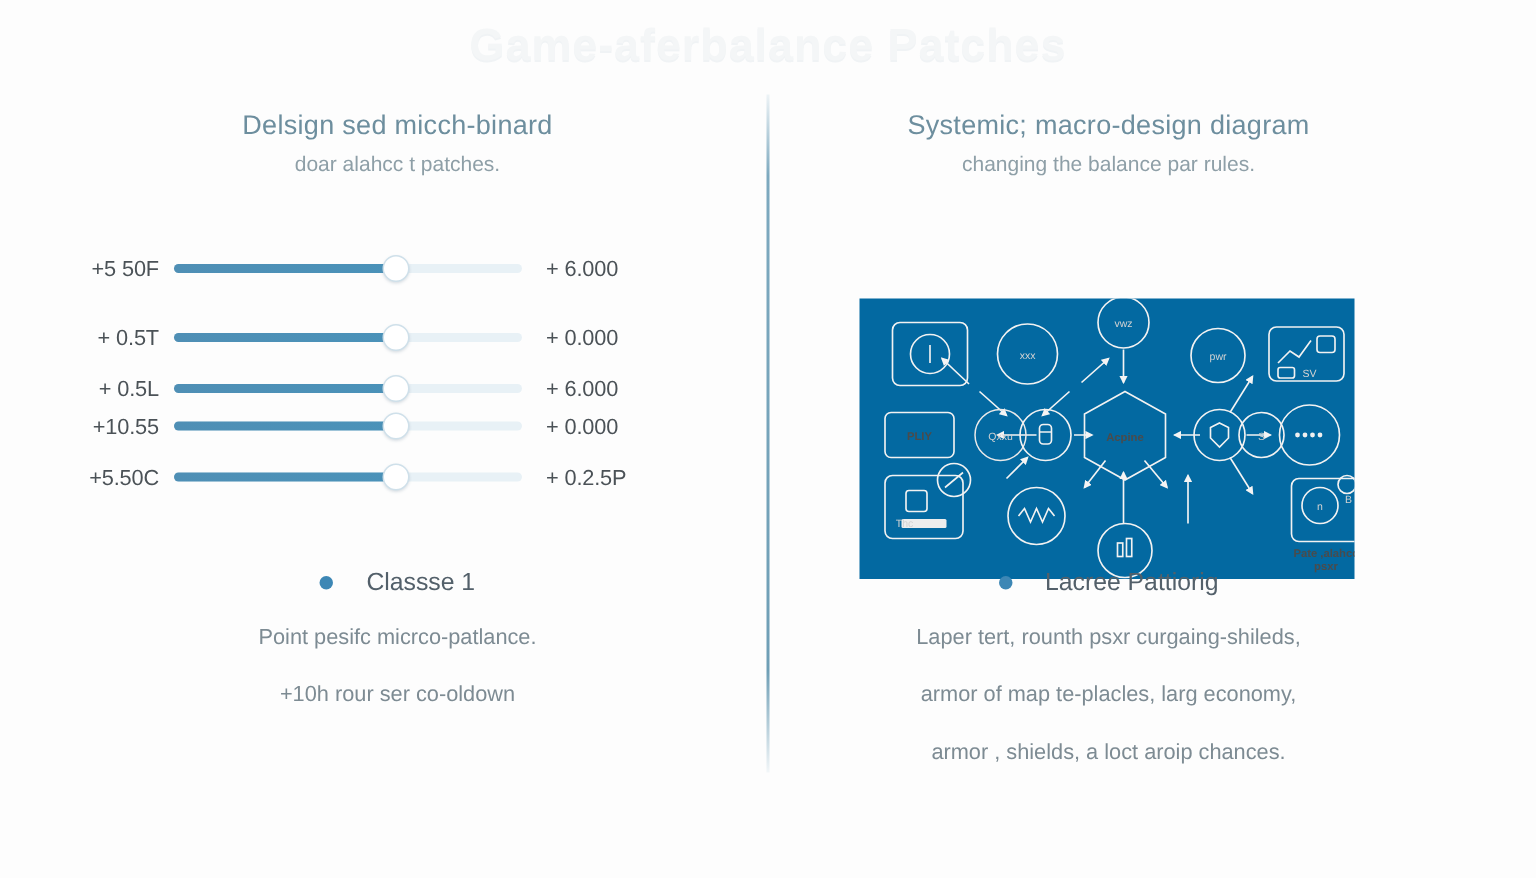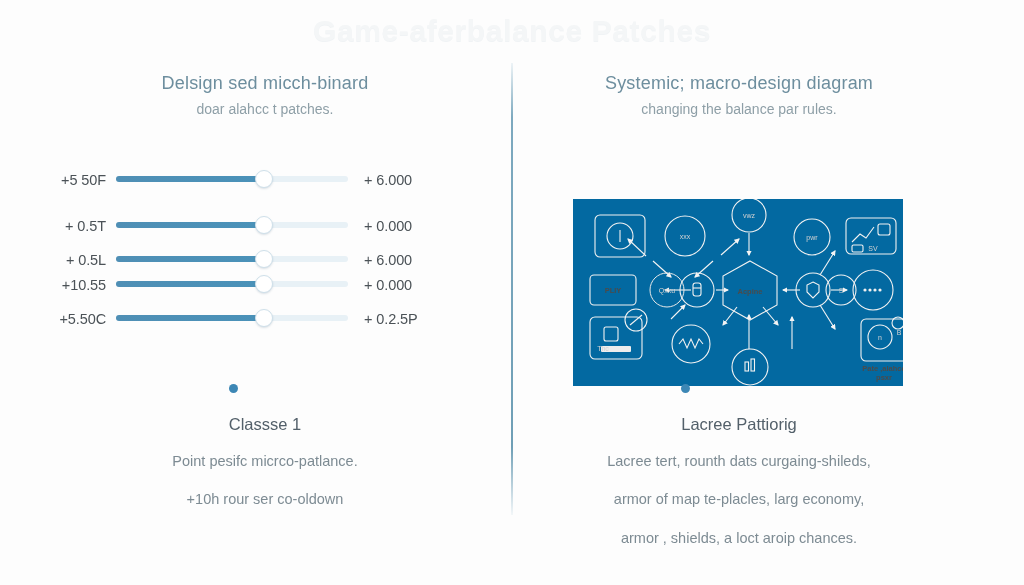--- a/index.html
+++ b/index.html
@@ -149,22 +149,22 @@
     width: 100%;
     text-align: center;
   }
   .bullet-left  { top: 379px; }
   .bullet-right { top: 379px; }
 
   .bullet-title {
     font-size: 16.5px;
     color: #53606a;
     display: inline-flex;
+    align-items: center;
     gap: 22px;
-    flex-direction: column;
   }
   .bullet-dot {
     width: 9px;
     height: 9px;
     border-radius: 50%;
     background: #3d87b5;
     display: inline-block;
     flex: none;
   }
   .bullet-line {
@@ -420,18 +420,18 @@
       </g>
 
     </svg>
   </div>
 
   <div class="bullet-block bullet-right">
     <div class="bullet-title">
       <span class="bullet-dot"></span>
       <span>Lacree Pattiorig</span>
     </div>
-    <div class="bullet-line">Lacree tert, rounth dats curgaing-shileds,</div>
+    <div class="bullet-line">Laper tert, rounth psxr curgaing-shileds,</div>
     <div class="bullet-line">armor of map te-placles, larg economy,</div>
     <div class="bullet-line">armor , shields, a loct aroip chances.</div>
   </div>
 
 </div>
 
 </body></html>

